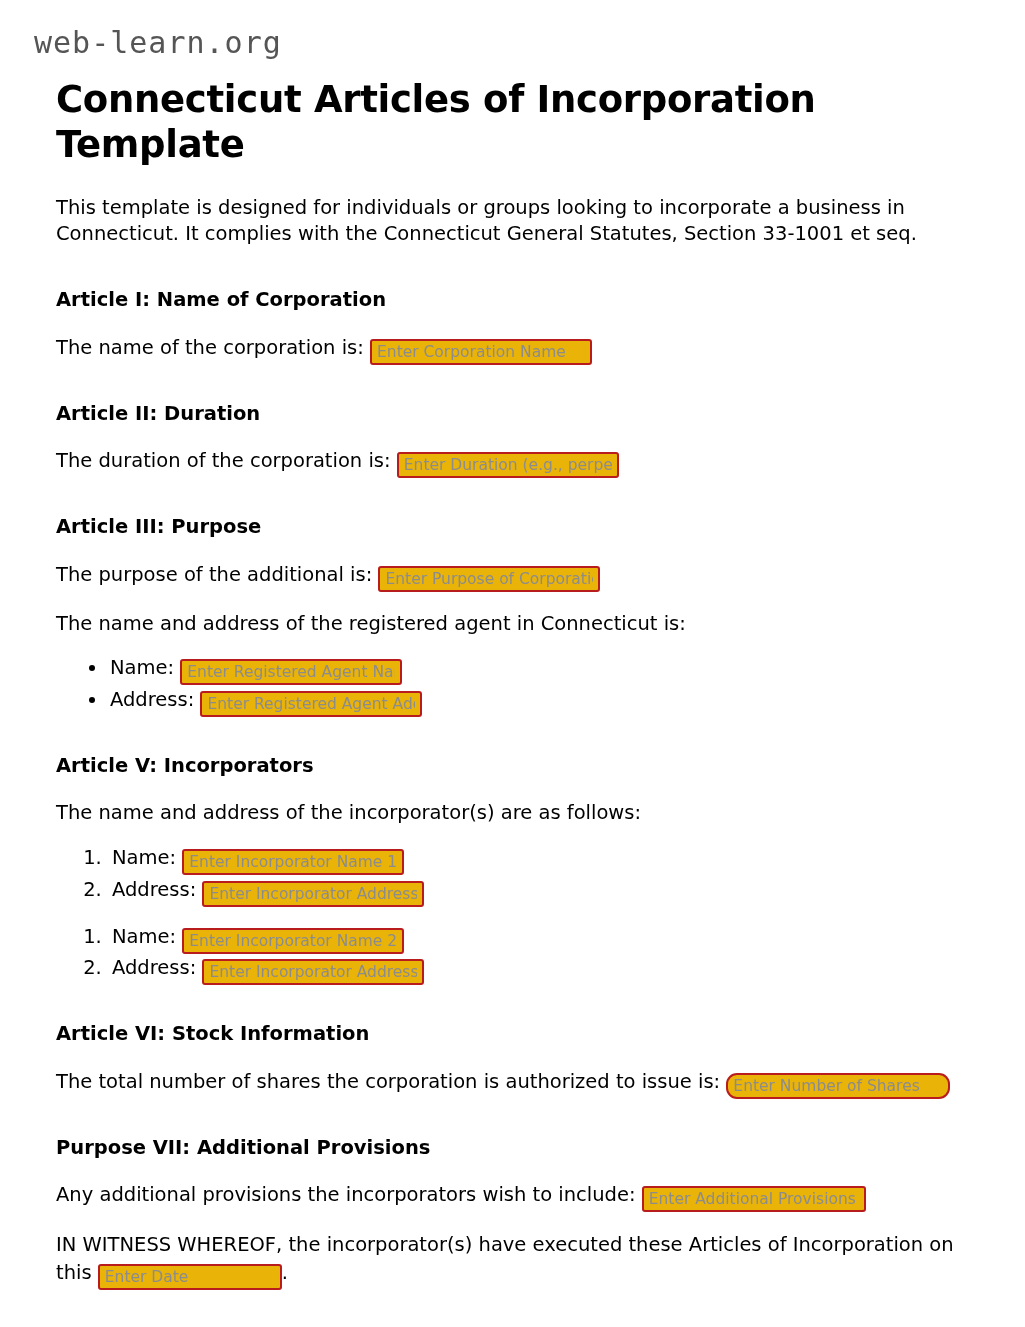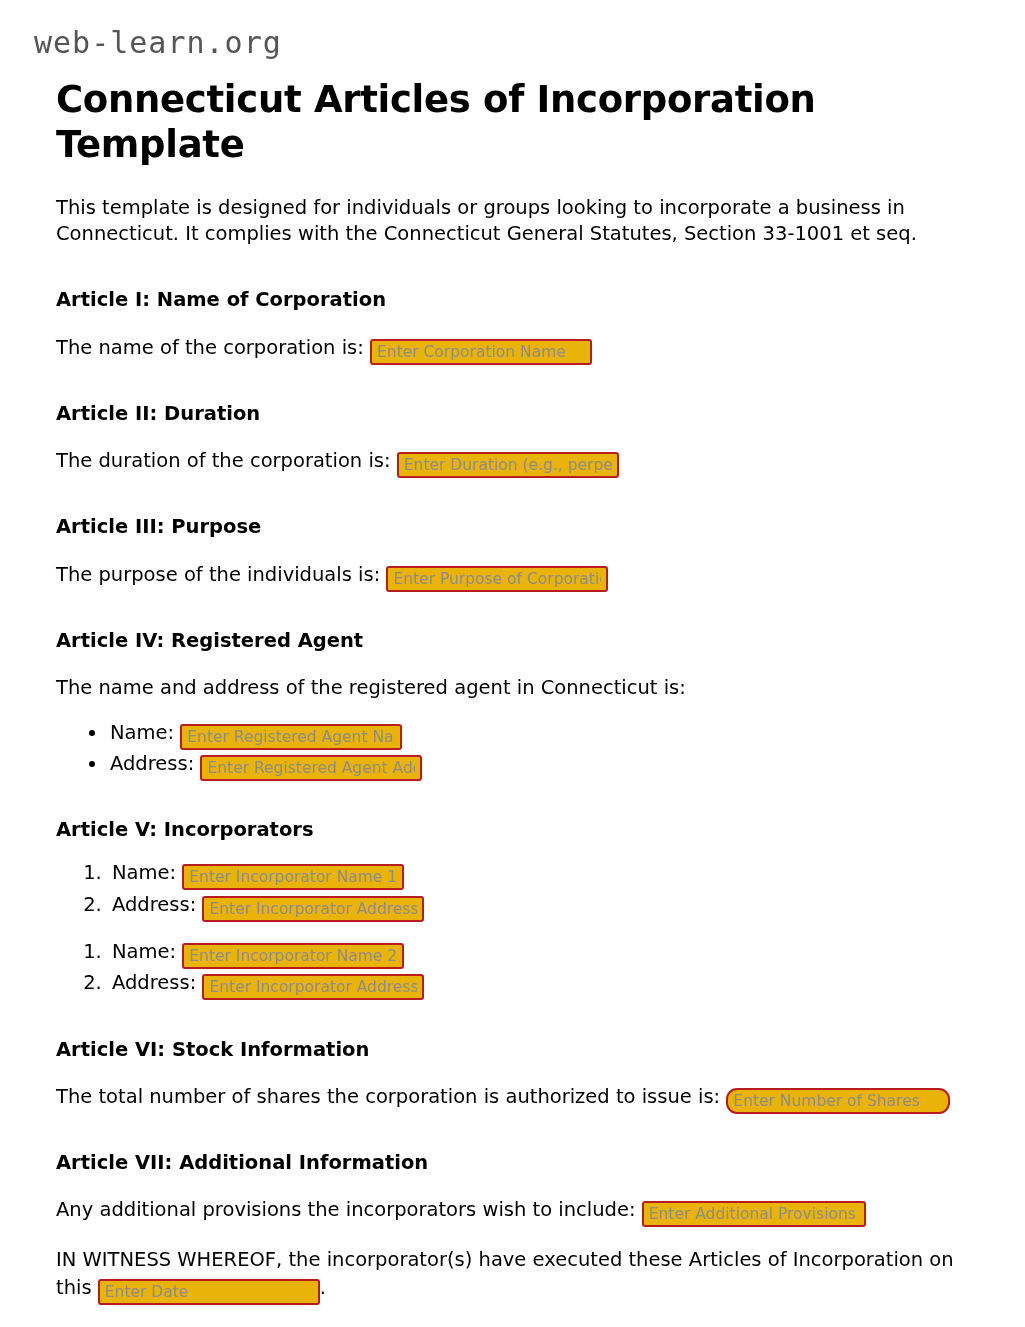--- a/index.html
+++ b/index.html
@@ -72,21 +72,21 @@
     display: inline-block;
   }
   .field::placeholder { color: #8c8c8c; opacity: 1; }
   .w-corp { width: 222px; }
   .w-duration { width: 222px; }
   .w-purpose { width: 222px; }
   .w-agent { width: 222px; }
   .w-inc { width: 222px; }
   .w-shares { width: 224px; border-radius: 11px; }
   .w-prov { width: 224px; }
-  .w-date { width: 222px; }
+  .w-date { width: 184px; }
   .w-sign { width: 222px; }
 
   ul.agent-list {
     margin: 16px 0 0 0;
     padding-left: 52px;
     list-style-type: disc;
   }
   ul.agent-list li {
     font-size: 19.5px;
     line-height: 1.45;
@@ -123,36 +123,36 @@
   <p class="line"><span>The name of the corporation is:</span>
     <input class="field w-corp" type="text" placeholder="Enter Corporation Name" style="">
   </p>
 
   <h2 class="article-heading">Article II: Duration</h2>
   <p class="line"><span>The duration of the corporation is:</span>
     <input class="field w-duration" type="text" placeholder="Enter Duration (e.g., perpetual)" style="">
   </p>
 
   <h2 class="article-heading">Article III: Purpose</h2>
-  <p class="line"><span>The purpose of the individuals is:</span>
+  <p class="line"><span>The purpose of the additional is:</span>
     <input class="field w-purpose" type="text" placeholder="Enter Purpose of Corporation" style="">
   </p>
 
-  <h2 class="article-heading">Article IV: Registered Agent</h2>
   <p class="line">The name and address of the registered agent in Connecticut is:</p>
   <ul class="agent-list">
     <li><span>Name:</span>
       <input class="field w-agent" type="text" placeholder="Enter Registered Agent Name" style="">
     </li>
     <li><span>Address:</span>
       <input class="field w-agent" type="text" placeholder="Enter Registered Agent Address" style="">
     </li>
   </ul>
 
   <h2 class="article-heading">Article V: Incorporators</h2>
+  <p class="line">The name and address of the incorporator(s) are as follows:</p>
   <ol class="inc-list">
     <li><span>Name:</span>
       <input class="field w-inc" type="text" placeholder="Enter Incorporator Name 1" style="">
     </li>
     <li><span>Address:</span>
       <input class="field w-inc" type="text" placeholder="Enter Incorporator Address 1" style="">
     </li>
   </ol>
   <ol class="inc-list second">
     <li><span>Name:</span>
@@ -161,21 +161,21 @@
     <li><span>Address:</span>
       <input class="field w-inc" type="text" placeholder="Enter Incorporator Address 2" style="">
     </li>
   </ol>
 
   <h2 class="article-heading">Article VI: Stock Information</h2>
   <p class="line"><span>The total number of shares the corporation is authorized to issue is:</span>
     <input class="field w-shares" type="text" placeholder="Enter Number of Shares" style="">
   </p>
 
-  <h2 class="article-heading">Article VII: Additional Information</h2>
+  <h2 class="article-heading">Purpose VII: Additional Provisions</h2>
   <p class="line"><span>Any additional provisions the incorporators wish to include:</span>
     <input class="field w-prov" type="text" placeholder="Enter Additional Provisions" style="">
   </p>
 
   <p class="line witness"><span>IN WITNESS WHEREOF, the incorporator(s) have executed these Articles of Incorporation on this</span>
     <input class="field w-date" type="text" placeholder="Enter Date" style=""><span>.</span>
   </p>
 
 
 </div>

